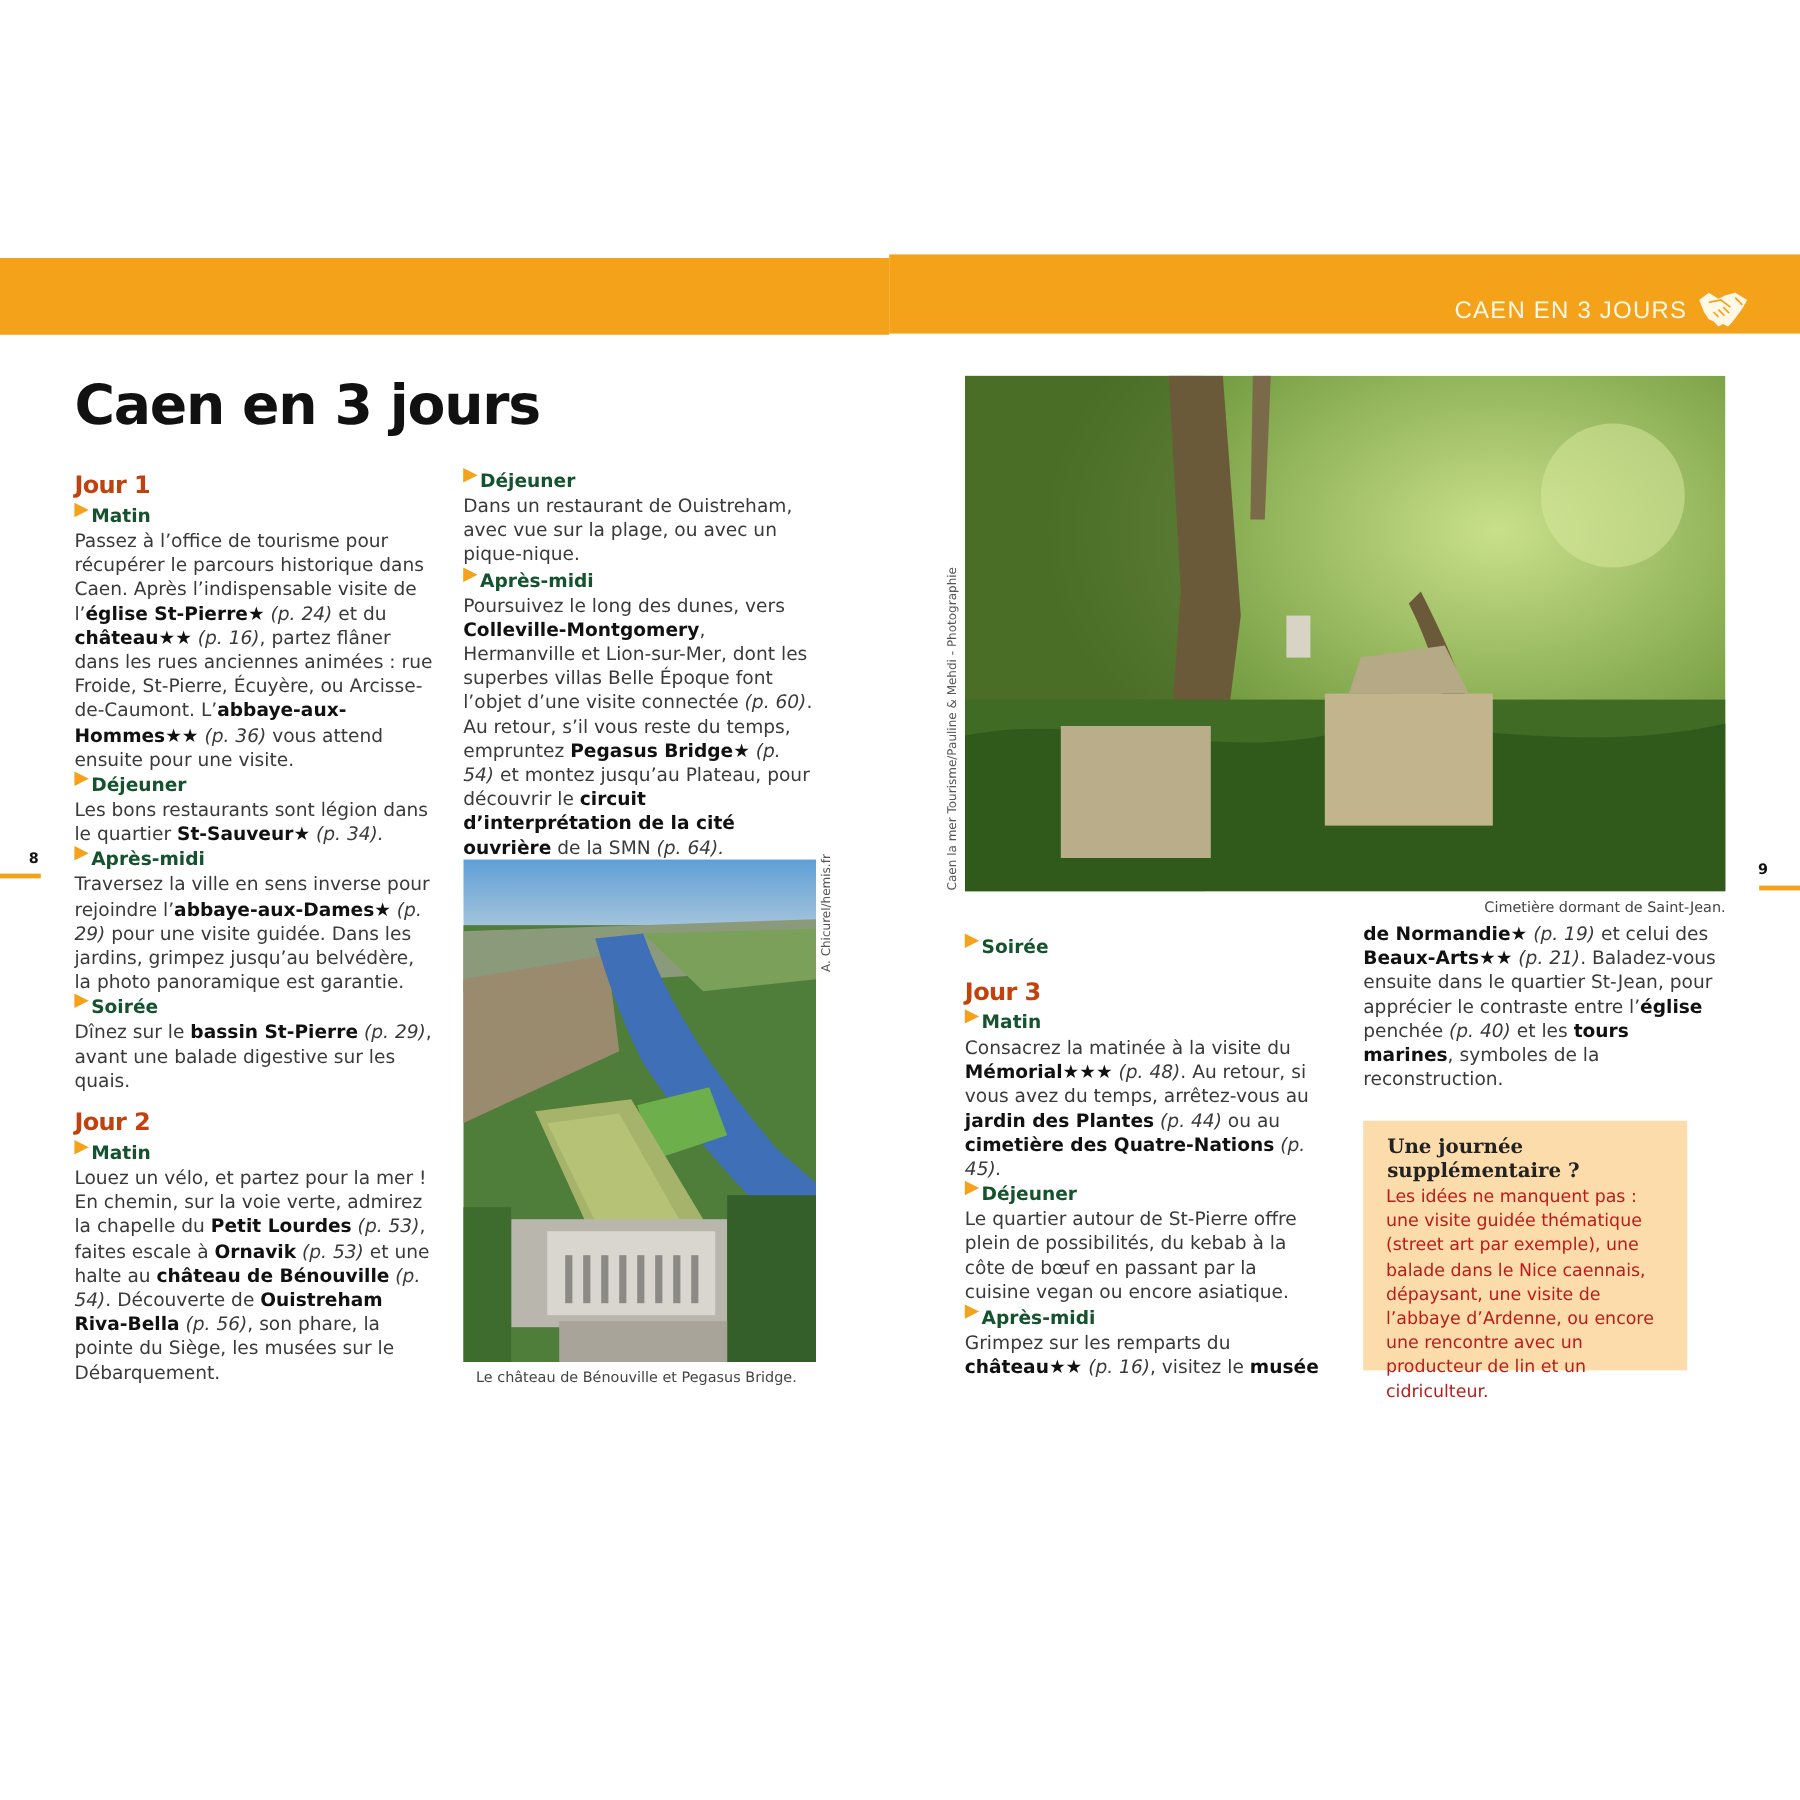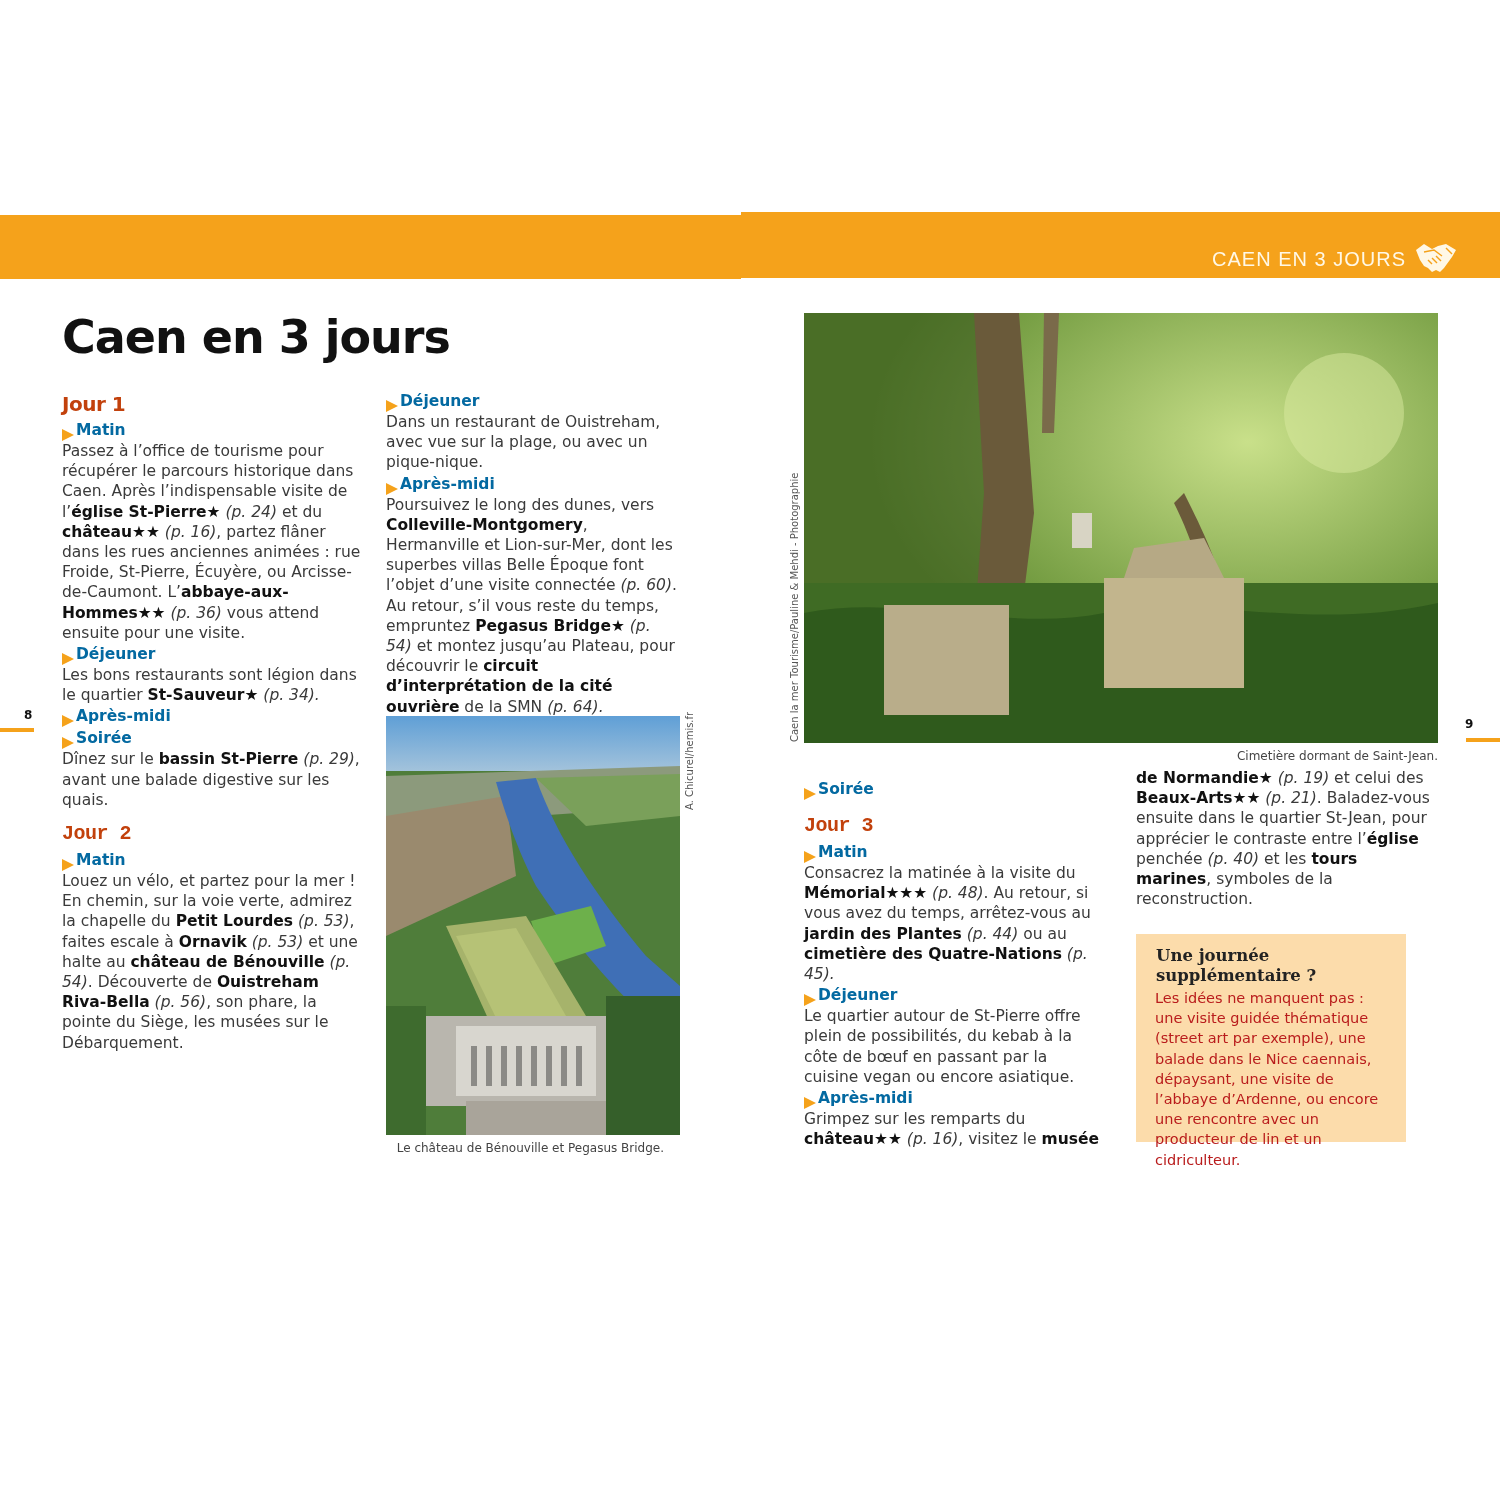--- a/index.html
+++ b/index.html
@@ -13,22 +13,22 @@
 
     .page-title { position: absolute; left: 62px; top: 310px; font-family: "DejaVu Sans", sans-serif; font-size: 46px; color: #111; letter-spacing: -1px; }
 
     .col { position: absolute; font-size: 15.5px; line-height: 20.2px; color: #3a3a3a; }
     .col1 { left: 62px; top: 390px; width: 300px; }
     .col2 { left: 386px; top: 390px; width: 292px; }
     .col3 { left: 804px; top: 778px; width: 300px; }
     .col4 { left: 1136px; top: 768px; width: 300px; }
 
     .jour { font-family: "DejaVu Sans", sans-serif; font-weight: bold; color: #c2410c; font-size: 20px; line-height: 28px; margin-top: 0; margin-bottom: 1px; letter-spacing: -0.5px; }
-    .jour.spaced { margin-top: 10px; font-family: Liberation Mono, monospace; }
-    .moment { font-weight: bold; color: #0369a1; font-size: 15.5px; line-height: 22px; display: flex; align-items: flex-end; }
+    .jour.spaced { margin-top: 10px; }
+    .moment { font-weight: bold; color: #14532d; font-size: 15.5px; line-height: 22px; display: flex; align-items: flex-start; }
     .tri { width: 0; height: 0; border-top: 6.5px solid transparent; border-bottom: 6.5px solid transparent; border-left: 12px solid #f5a21b; margin-right: 2px; }
     .para b { color: #111; }
     .para i { font-style: italic; }
 
     .pagenum { position: absolute; font-size: 12px; font-weight: bold; color: #111; }
     .pn-left { left: 24px; top: 708px; }
     .pn-right { left: 1465px; top: 717px; }
     .pn-bar-l { position: absolute; left: 0; top: 728px; width: 34px; height: 4px; background: #f5a21b; }
     .pn-bar-r { position: absolute; left: 1466px; top: 738px; width: 34px; height: 4px; background: #f5a21b; }
 
@@ -77,20 +77,21 @@
   <div class="para">Passez à l’office de tourisme pour récupérer le parcours historique dans Caen. Après l’indispensable visite de l’<b>église St-Pierre★</b> <i>(p. 24)</i> et du <b>château★★</b> <i>(p. 16)</i>, partez flâner dans les rues anciennes animées : rue Froide, St-Pierre, Écuyère, ou Arcisse-de-Caumont. L’<b>abbaye-aux-Hommes★★</b> <i>(p. 36)</i> vous attend ensuite pour une visite.</div>
   <div class="moment">
       <span class="tri"></span>
       <span>Déjeuner</span>
     </div>
   <div class="para">Les bons restaurants sont légion dans le quartier <b>St-Sauveur★</b> <i>(p. 34).</i></div>
   <div class="moment">
       <span class="tri"></span>
       <span>Après-midi</span>
     </div>
+  <div class="para">Traversez la ville en sens inverse pour rejoindre l’<b>abbaye-aux-Dames★</b> <i>(p. 29)</i> pour une visite guidée. Dans les jardins, grimpez jusqu’au belvédère, la photo panoramique est garantie.</div>
   <div class="moment">
       <span class="tri"></span>
       <span>Soirée</span>
     </div>
   <div class="para">Dînez sur le <b>bassin St-Pierre</b> <i>(p. 29)</i>, avant une balade digestive sur les quais.</div>
 
   <div class="jour spaced">Jour 2</div>
   <div class="moment">
       <span class="tri"></span>
       <span>Matin</span>

